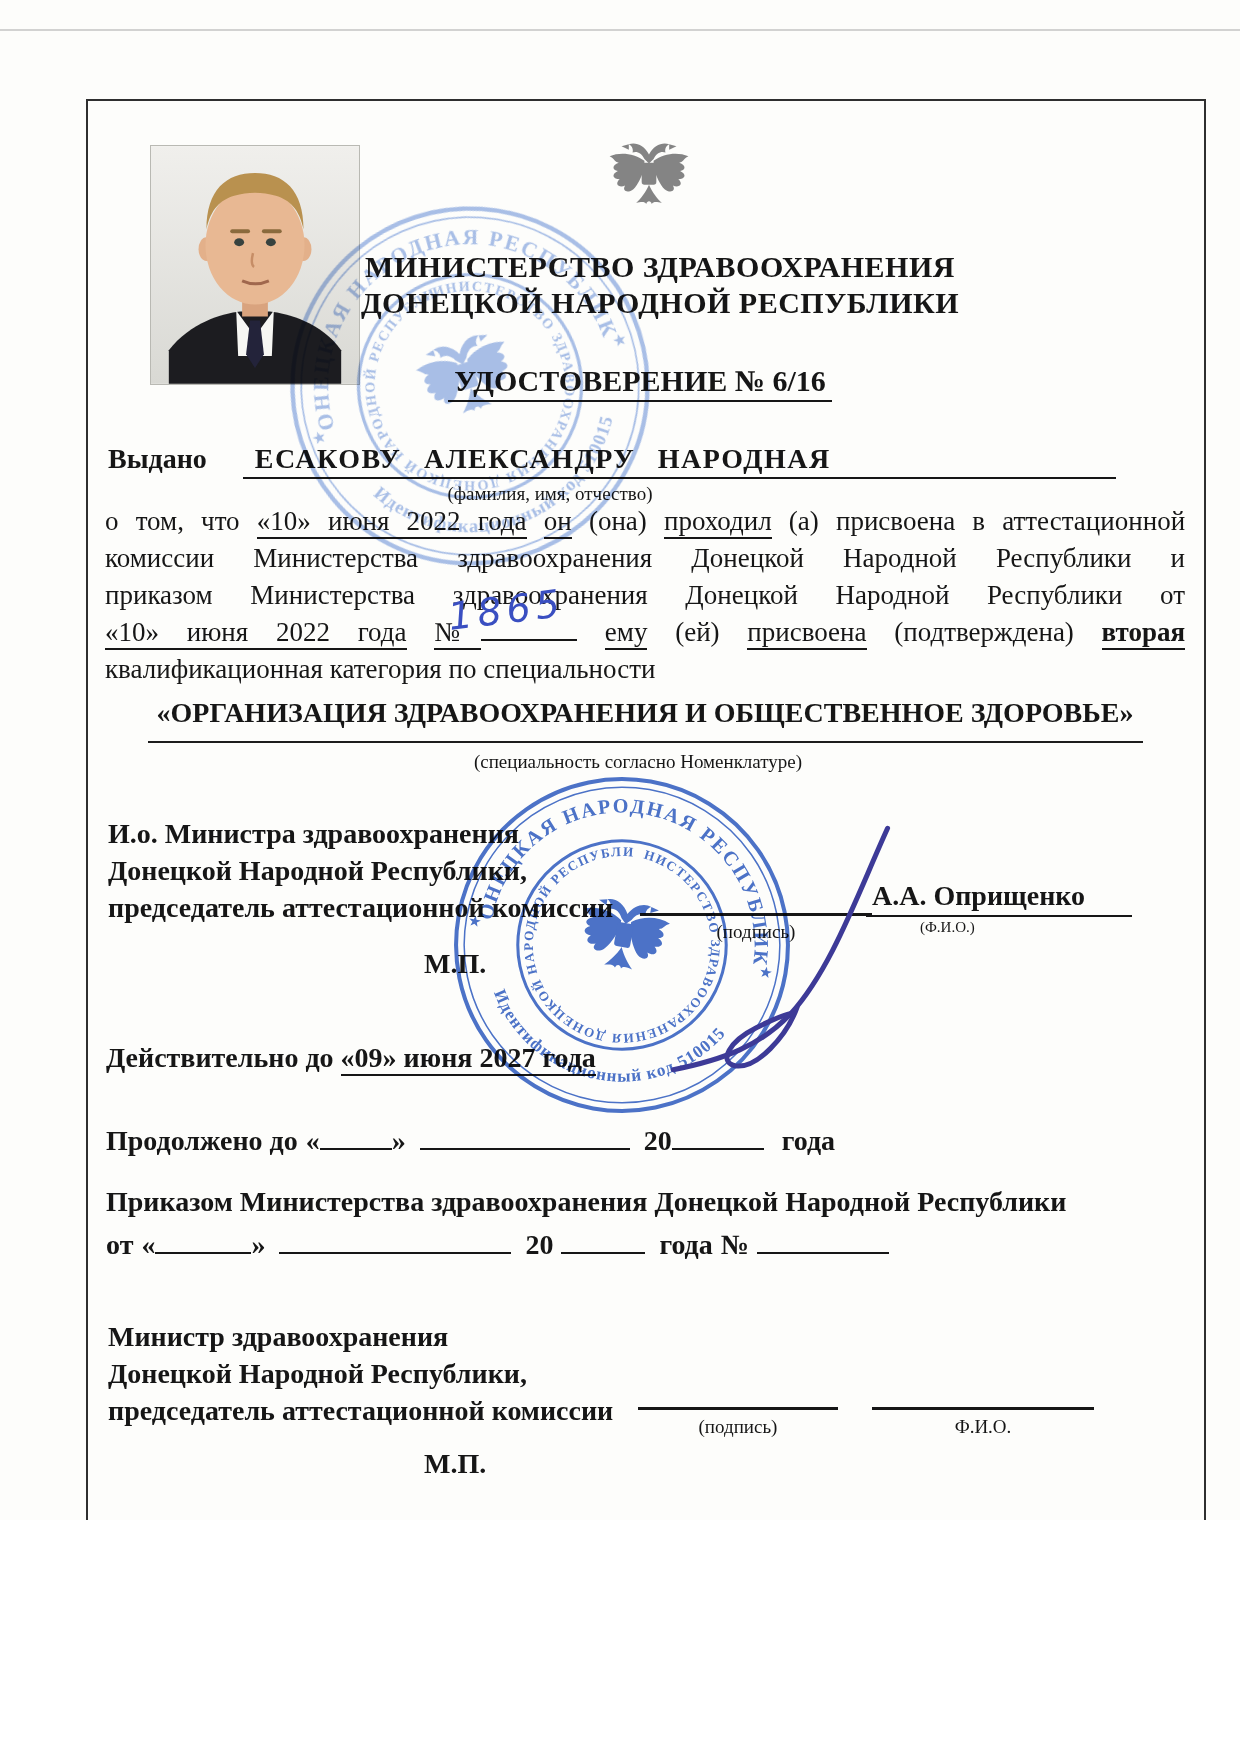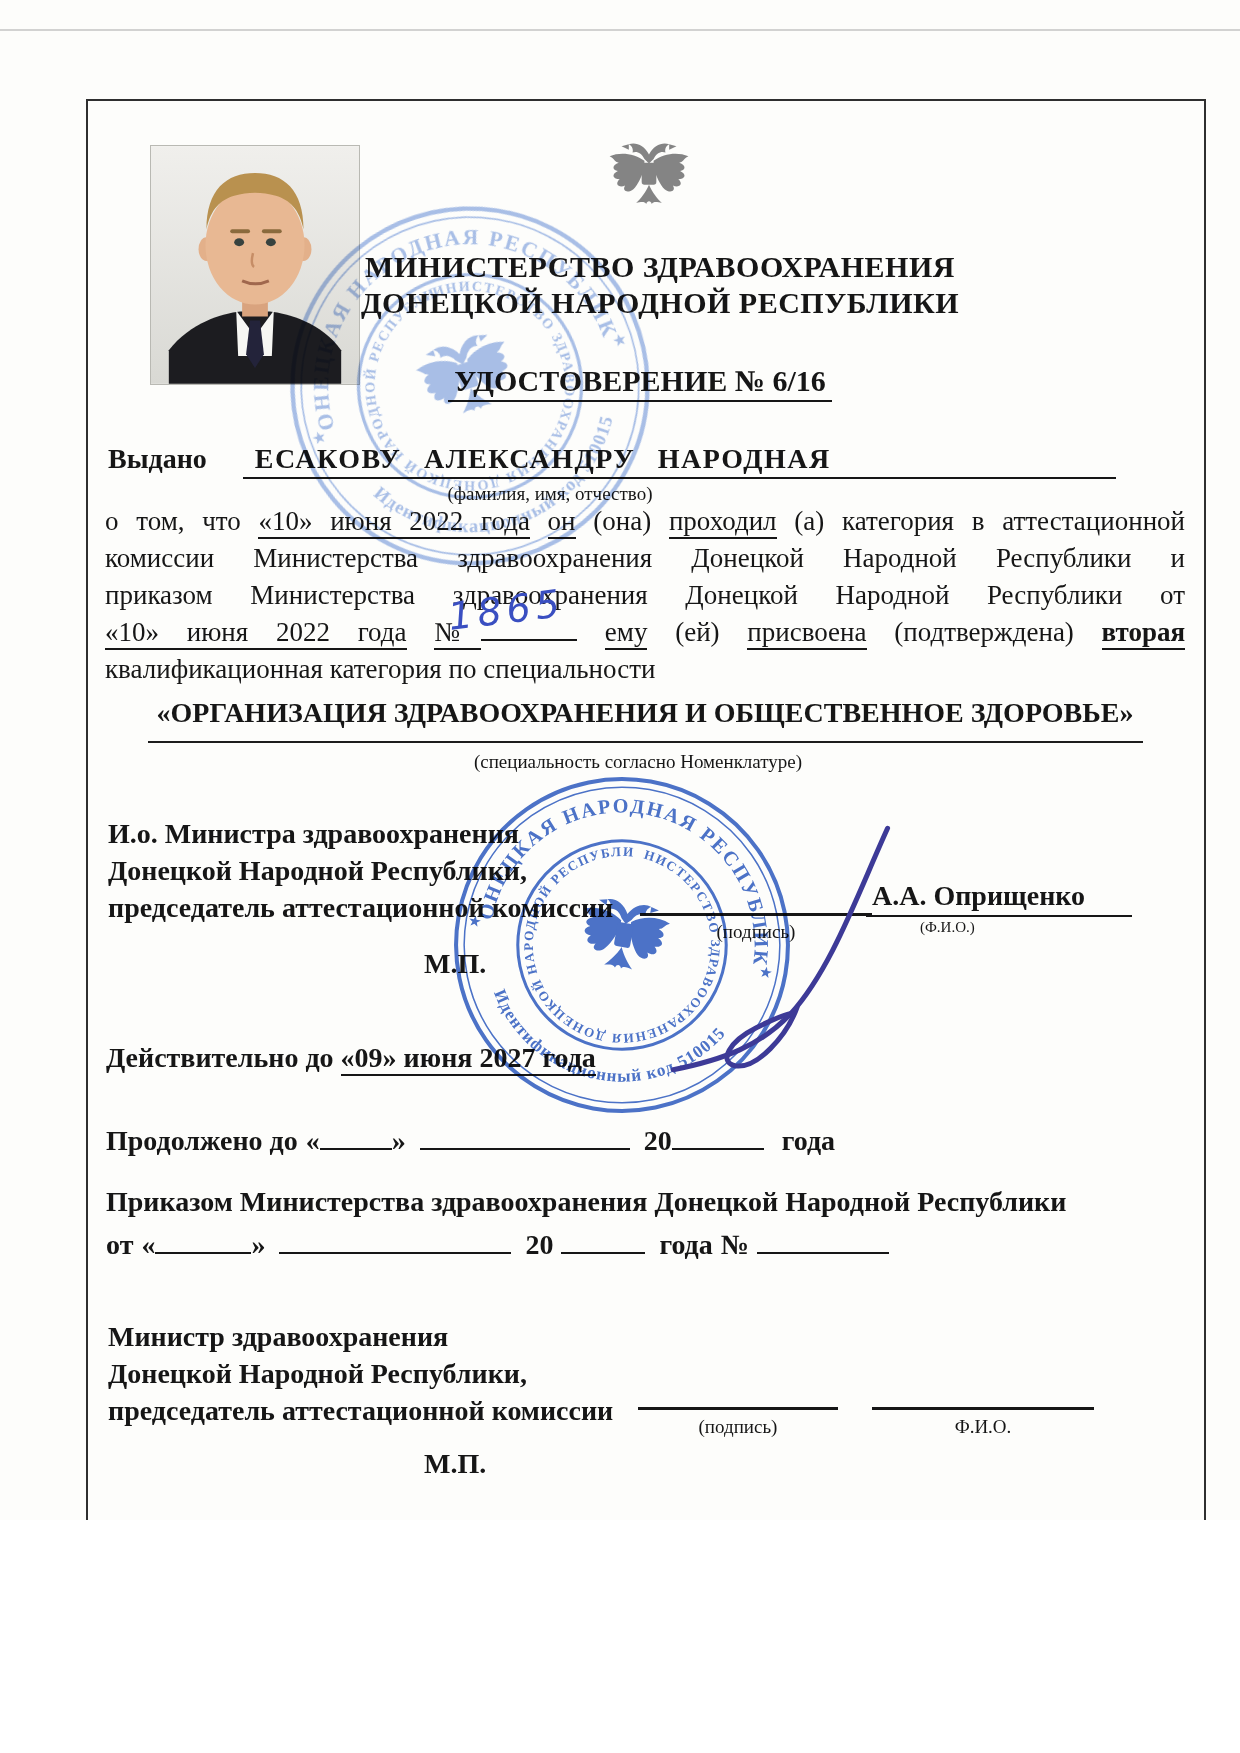--- a/index.html
+++ b/index.html
@@ -155,21 +155,21 @@
 
   <div class="issued-row">
     <span class="issued-label">Выдано</span>
     <span class="issued-name-wrap">
       <span class="issued-name">ЕСАКОВУ АЛЕКСАНДРУ НАРОДНАЯ</span>
     </span>
   </div>
   <div class="issued-hint">(фамилия, имя, отчество)</div>
 
   <div class="para">
-    <div class="pline"><span>о том, что</span> <span class="u">«10» июня 2022 года</span> <span class="u">он</span> <span>(она)</span> <span class="u">проходил</span> <span>(а)</span> <span>категория в аттестационной</span></div>
+    <div class="pline"><span>о том, что</span> <span class="u">«10» июня 2022 года</span> <span class="u">он</span> <span>(она)</span> <span class="u">проходил</span> <span>(а)</span> <span>присвоена в аттестационной</span></div>
     <div class="pline">комиссии Министерства здравоохранения Донецкой Народной Республики и</div>
     <div class="pline">приказом Министерства здравоохранения Донецкой Народной Республики от</div>
     <div class="pline"><span class="u">«10» июня 2022 года</span> <span class="u">№</span><span class="blank num-blank"></span> <span class="u">ему</span> <span>(ей)</span> <span class="u">присвоена</span> <span>(подтверждена)</span> <span class="bu">вторая</span></div>
     <div class="pline last">квалификационная категория по специальности</div>
   </div>
 
   <div class="handnum">1865</div>
 
   <div class="spec-title">«ОРГАНИЗАЦИЯ ЗДРАВООХРАНЕНИЯ И ОБЩЕСТВЕННОЕ ЗДОРОВЬЕ»</div>
   <div class="spec-rule"></div>

